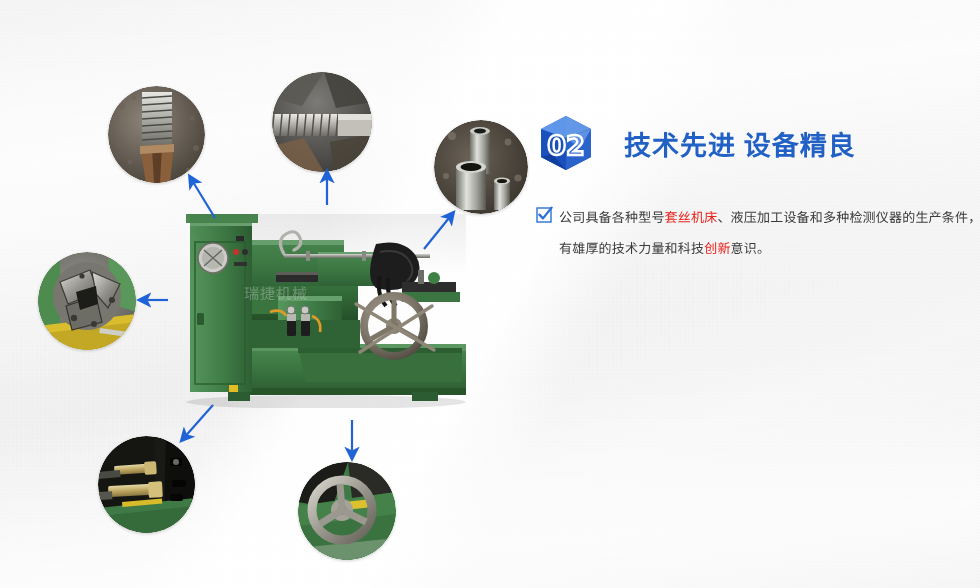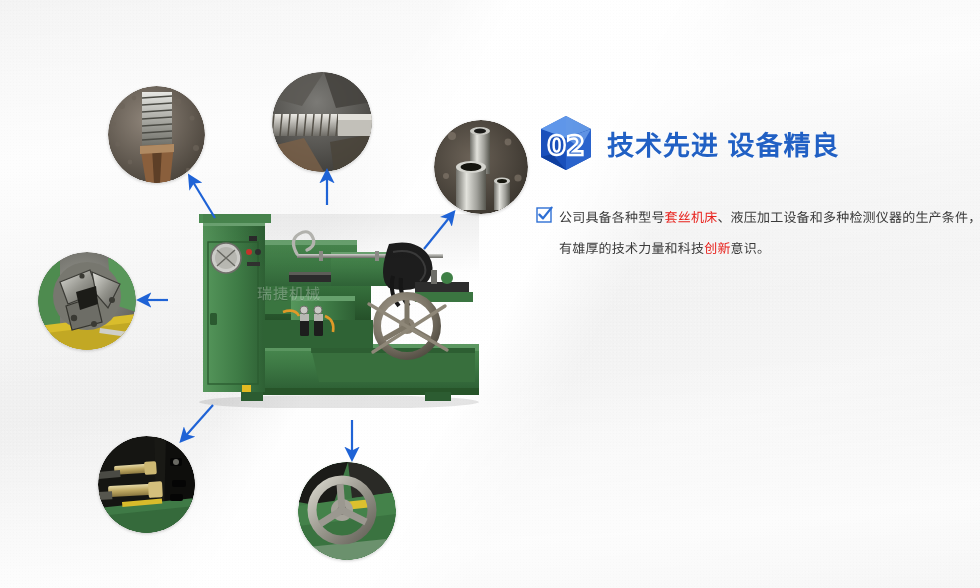--- a/index.html
+++ b/index.html
@@ -35,43 +35,43 @@
     background:linear-gradient(to bottom,rgba(255,255,255,0),rgba(255,255,255,.85) 55%,rgba(255,255,255,0));
     transform:rotate(-7deg);pointer-events:none;
   }
   .sweep2{
     position:absolute;left:-10%;bottom:-34%;width:130%;height:70%;
     background:linear-gradient(to top,rgba(255,255,255,0),rgba(255,255,255,.8) 60%,rgba(255,255,255,0));
     transform:rotate(-5deg);pointer-events:none;
   }
 
   
-  .machine{position:absolute;left:179px;top:196px;width:320px;height:212px;}
+  .machine{position:absolute;left:166px;top:196px;width:320px;height:212px;}
   .wm{
     position:absolute;left:78px;top:86px;width:100px;
     font-size:15px;letter-spacing:1px;color:rgba(255,255,255,.30);
     font-family:"DejaVu Sans",sans-serif;white-space:nowrap;
     text-shadow:0 1px 0 rgba(0,0,0,.10);
   }
 
   
   .photo{position:absolute;border-radius:50%;overflow:hidden;
          box-shadow:0 1px 3px rgba(0,0,0,.18);}
   .photo .inner{position:absolute;inset:0;border-radius:50%;}
 
   
   .arrows{position:absolute;inset:0;pointer-events:none;}
 
   
   .panel{position:absolute;left:536px;top:110px;width:446px;}
   .headrow{display:flex;align-items:center;height:66px;}
   .badge{position:relative;width:60px;height:58px;flex:0 0 auto;}
   .headline{
-    margin-left:11px;font-size:27px;font-weight:bold;color:#2160c4;
-    font-family:Liberation Sans, sans-serif;
+    margin-left:28px;font-size:27px;font-weight:bold;color:#2160c4;
+    font-family:Liberation Serif, serif;
     letter-spacing:1px;white-space:nowrap;
     text-shadow:0 1px 0 rgba(255,255,255,.6);
   }
   .bullets{margin-top:26px;}
   .bullet{display:flex;align-items:flex-start;margin-bottom:22px;}
   .cbx{flex:0 0 auto;width:17px;height:17px;margin-top:4px;margin-right:6px;position:relative;}
   .btext{
     font-size:13px;line-height:31px;color:#3b3b3b;
     font-family:"DejaVu Sans","Liberation Sans",sans-serif;
     letter-spacing:.2px;

